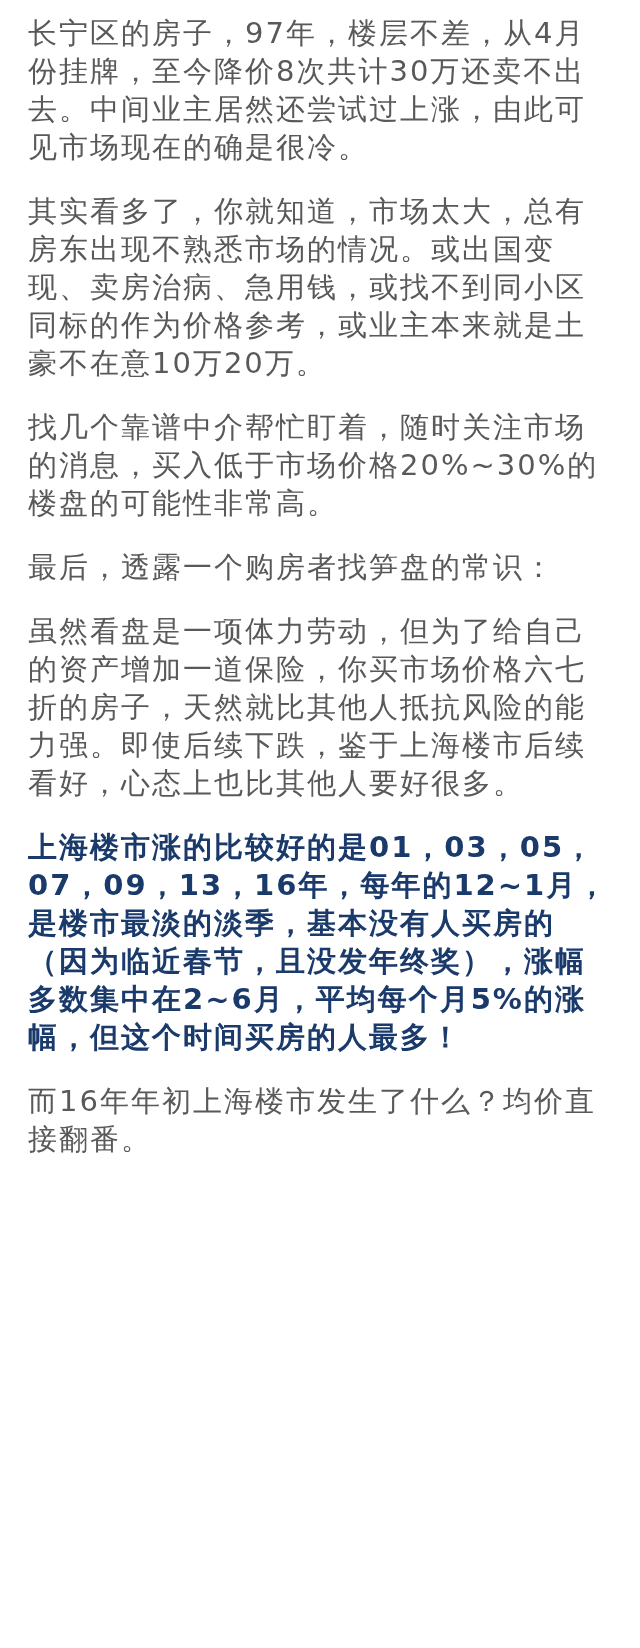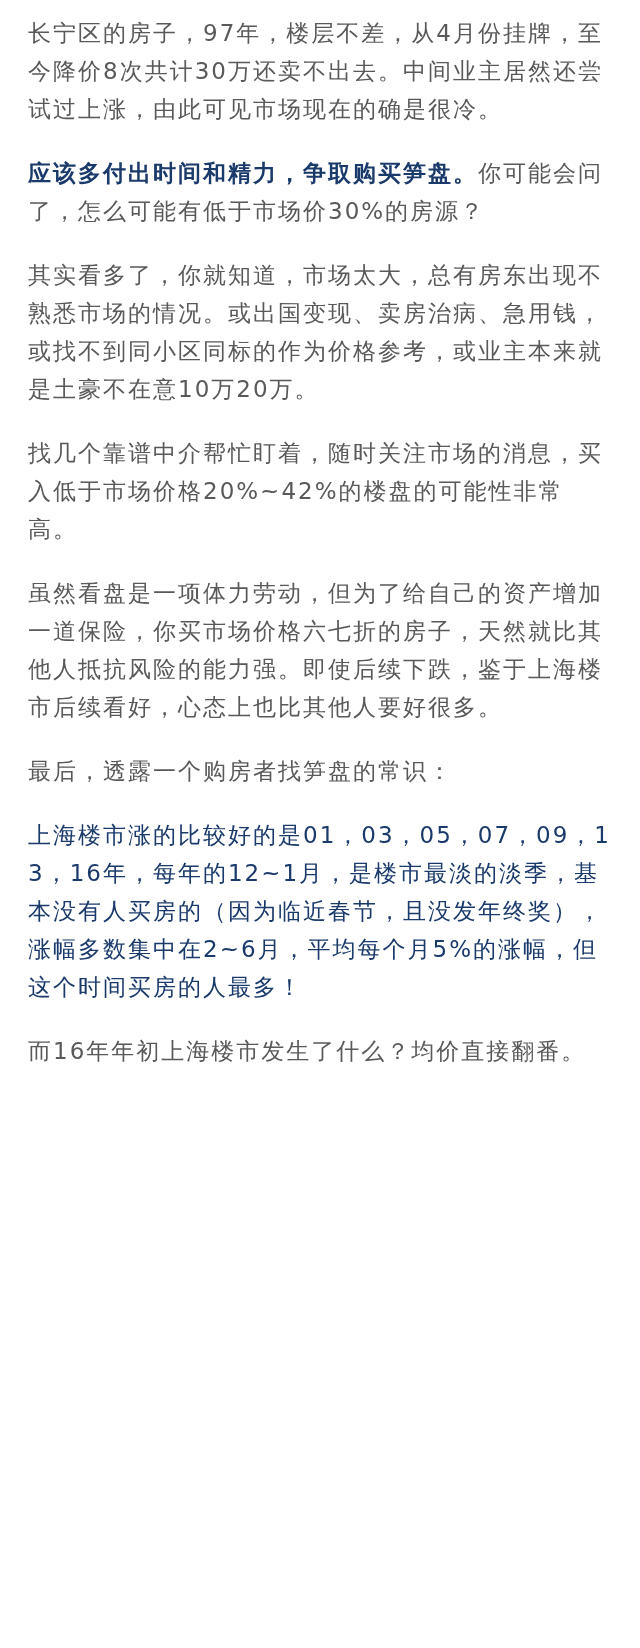--- a/index.html
+++ b/index.html
@@ -10,58 +10,57 @@
   body {
     width: 640px;
     min-height: 1648px;
     overflow: hidden;
   }
   .article {
     box-sizing: border-box;
     width: 640px;
     padding: 14px 28px 10px 28px;
     font-family: "DejaVu Sans", "Liberation Sans", sans-serif;
-    font-size: 23px;
+    font-size: 29px;
     line-height: 38px;
     letter-spacing: 2px;
     color: #595959;
     word-break: break-all;
   }
   .para {
     margin: 0 0 26px 0;
   }
   .para:last-child {
     margin-bottom: 4px;
   }
   .em {
     color: #1a3a6b;
     font-weight: bold;
   }
   .para.bold-para {
     color: #1a3a6b;
-    font-weight: normal;
+    font-weight: bold;
   }
 </style>
 </head>
 <body>
 
 <div class="article">
 
   <p class="para">长宁区的房子，97年，楼层不差，从4月份挂牌，至今降价8次共计30万还卖不出去。中间业主居然还尝试过上涨，由此可见市场现在的确是很冷。</p>
 
 
 
-  <p class="para"><strong class="em">应该多付出时间和精力，争取购买笋盘。</strong><span>你可能会问了，怎么可能有低于市场价30%的房源？</span></p>
 
   <p class="para">其实看多了，你就知道，市场太大，总有房东出现不熟悉市场的情况。或出国变现、卖房治病、急用钱，或找不到同小区同标的作为价格参考，或业主本来就是土豪不在意10万20万。</p>
 
-  <p class="para">找几个靠谱中介帮忙盯着，随时关注市场的消息，买入低于市场价格20%~42%的楼盘的可能性非常高。</p>
+  <p class="para">找几个靠谱中介帮忙盯着，随时关注市场的消息，买入低于市场价格20%~30%的楼盘的可能性非常高。</p>
+
+  <p class="para">最后，透露一个购房者找笋盘的常识：</p>
 
   <p class="para">虽然看盘是一项体力劳动，但为了给自己的资产增加一道保险，你买市场价格六七折的房子，天然就比其他人抵抗风险的能力强。即使后续下跌，鉴于上海楼市后续看好，心态上也比其他人要好很多。</p>
-
-  <p class="para">最后，透露一个购房者找笋盘的常识：</p>
 
   <p class="para bold-para">上海楼市涨的比较好的是01，03，05，07，09，13，16年，每年的12~1月，是楼市最淡的淡季，基本没有人买房的（因为临近春节，且没发年终奖），涨幅多数集中在2~6月，平均每个月5%的涨幅，但这个时间买房的人最多！</p>
 
 
   <p class="para">而16年年初上海楼市发生了什么？均价直接翻番。</p>
 
 </div>
 
 </body></html>

